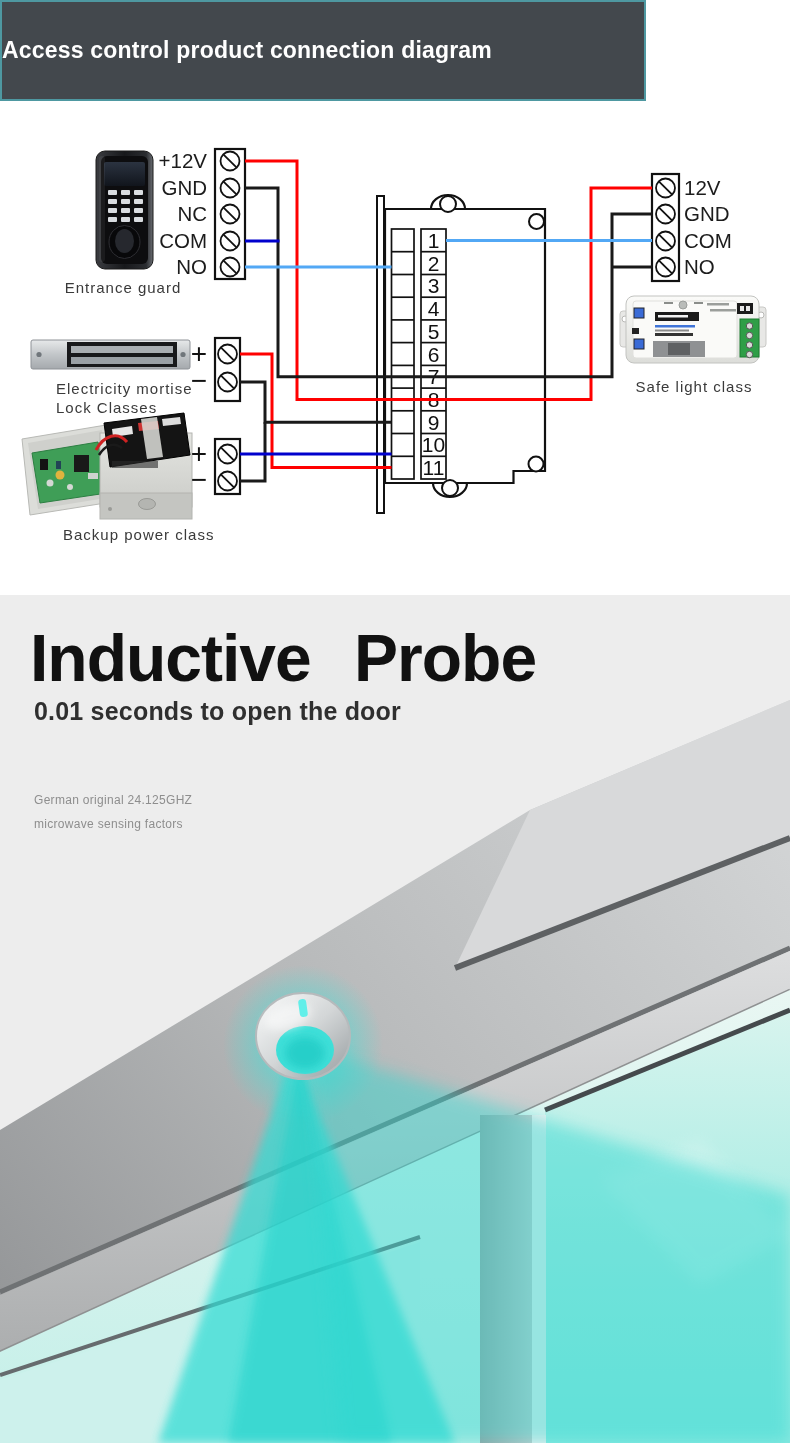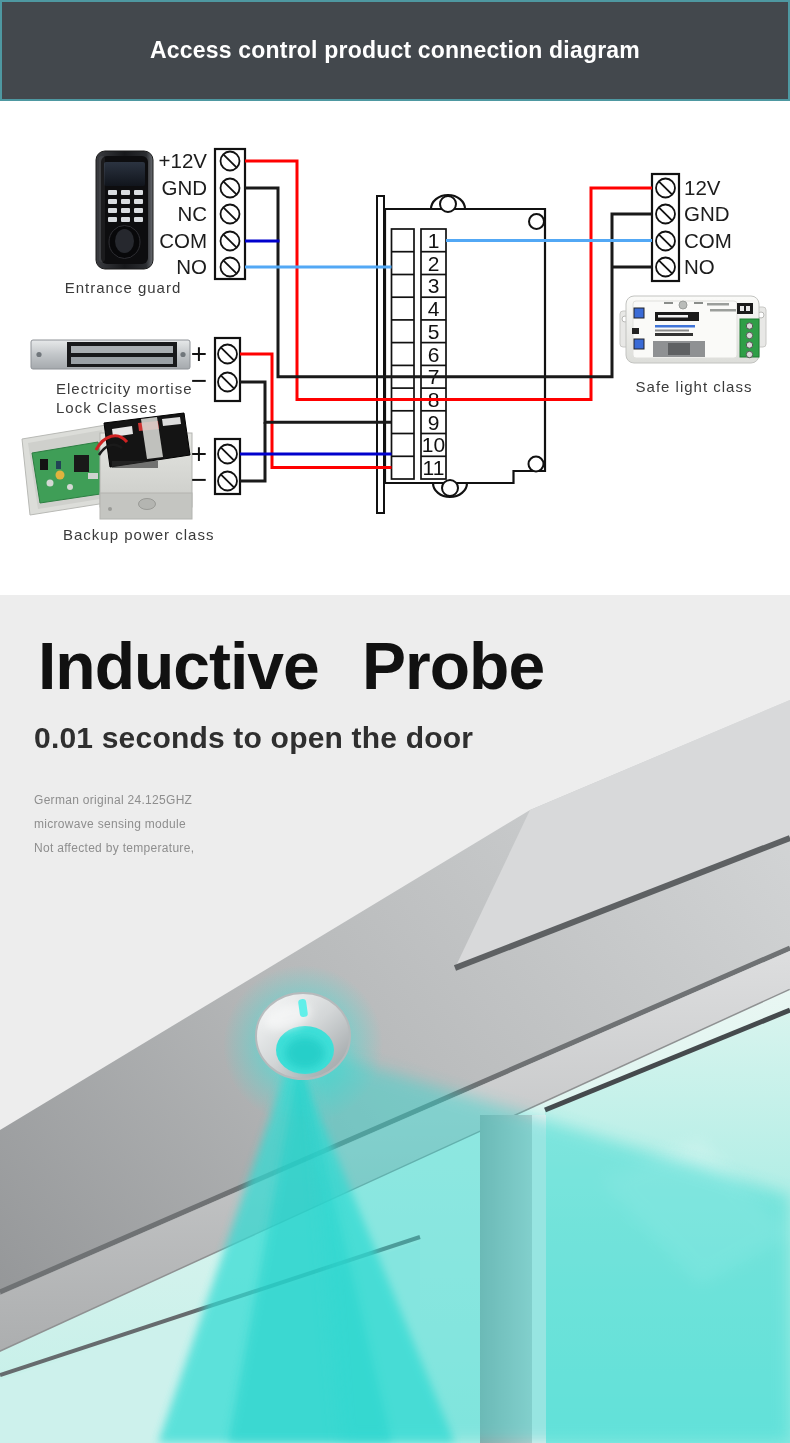--- a/index.html
+++ b/index.html
@@ -1,31 +1,31 @@
 <!DOCTYPE html>
 <html><head>
 <meta charset="utf-8">
 <style>
   html,body{margin:0;padding:0;background:#ffffff;}
   .canvas{position:relative;width:790px;height:1443px;background:#ffffff;overflow:hidden;
           font-family:"Liberation Sans",sans-serif;}
   
-  .hdr{position:absolute;top:0;left:0;width:790px;height:101px;box-sizing:border-box;
-       background:#43484D;border:2px solid #4E98A1;display:flex;align-items:center;justify-content:center;}
+  .hdr{position:absolute;top:0;left:0;width:646px;height:101px;box-sizing:border-box;
+       background:#43484D;border:2px solid #4E98A1;display:flex;align-items:center;justify-content:flex-start;}
   .hdr h1{margin:0;color:#ffffff;font-size:23px;font-weight:600;letter-spacing:.2px;}
   
   .diagram{position:absolute;top:101px;left:0;width:790px;height:494px;background:#ffffff;}
   .diagram svg{display:block;}
   
   .lower{position:absolute;top:595px;left:0;width:790px;height:848px;background:#EDEDED;}
   .photo{position:absolute;inset:0;}
   .promo-text{position:absolute;top:0;left:0;width:560px;z-index:2;}
-  .promo-title{position:absolute;top:28px;left:30px;margin:8px;font-size:66px;line-height:70px;
+  .promo-title{position:absolute;top:28px;left:30px;margin:0;font-size:66px;line-height:70px;
        font-weight:bold;color:#111;letter-spacing:-1px;word-spacing:26px;white-space:nowrap;}
-  .promo-sub{position:absolute;top:129px;left:34px;font-size:30px;line-height:28px;
+  .promo-sub{position:absolute;top:102px;left:34px;font-size:25px;line-height:28px;
        font-weight:bold;color:#2f2f2f;letter-spacing:.2px;white-space:nowrap;}
   .promo-body{position:absolute;top:194px;left:34px;font-size:12px;line-height:23.8px;
        color:#8e8e8e;letter-spacing:.3px;white-space:nowrap;}
   .lbl{fill:#1c1c1c;font-size:20.5px;font-family:"Liberation Sans",sans-serif;}
   .pin{fill:#111;font-size:21px;font-family:"Liberation Sans",sans-serif;}
   .cap{fill:#3a3a3a;font-size:15px;letter-spacing:1px;font-family:"Liberation Sans",sans-serif;}
   .pm{fill:#111;font-size:28px;font-family:"Liberation Sans",sans-serif;}
 </style>
 </head>
 <body>
@@ -375,19 +375,18 @@
       </g>
     </svg>
 
     <div class="promo-text">
       <h2 class="promo-title">Inductive Probe</h2>
       <div class="promo-sub">
         <div>0.01 seconds to open the door</div>
       </div>
       <div class="promo-body">
         <div>German original 24.125GHZ</div>
-        <div>microwave sensing module</div>
-        <div>Not affected by temperature,</div>
+        <div>microwave sensing factors</div>
       </div>
     </div>
   </div>
 
 </div>
 
 </body></html>

